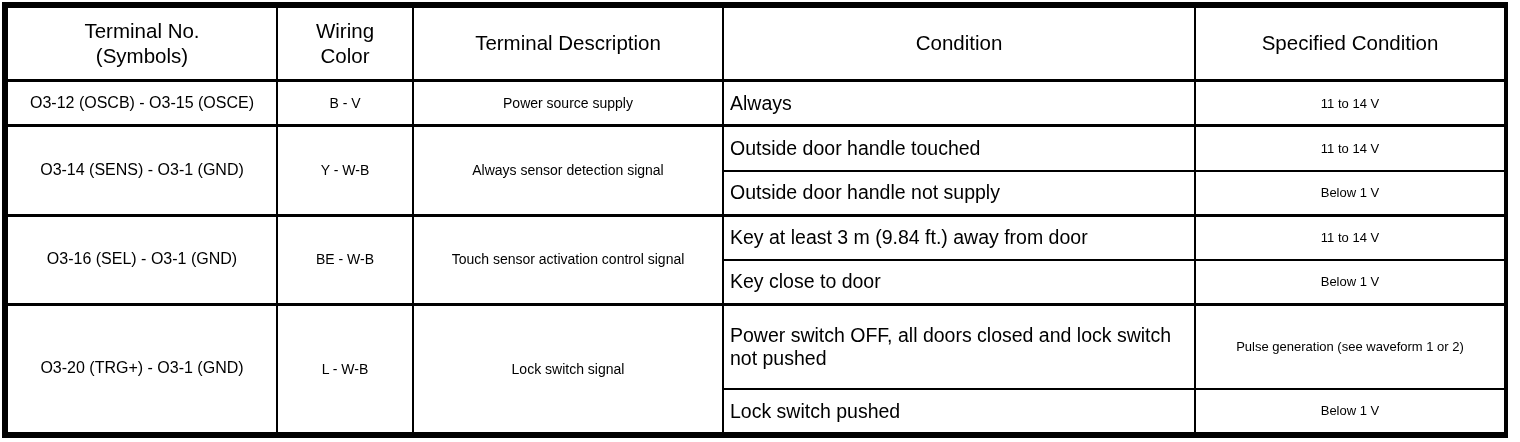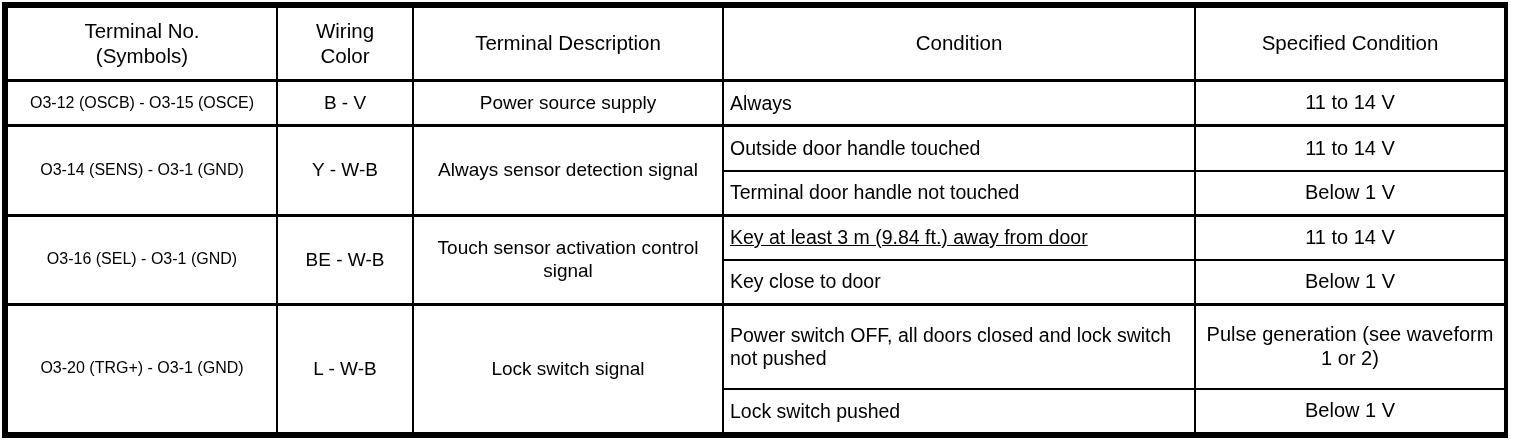--- a/index.html
+++ b/index.html
@@ -67,43 +67,43 @@
     border-bottom-width: 4px;
     height: 71px;
   }
   thead th .hdr-line { display: block; }
 
   
   td.terminal,
   td.wiring,
   td.desc {
     text-align: center;
-    font-size: 19px;
+    font-size: 14px;
   }
   td.terminal { font-size: 16px; }
 
   td.cond {
     text-align: left;
     font-size: 19.5px;
     padding-left: 9px;
   }
   td.spec {
     text-align: center;
-    font-size: 20px;
+    font-size: 13px;
     margin-left: 24px;
   }
 
   
   tr.group-start > td { border-top-width: 3px; }
   tbody tr:last-child > td { border-bottom-width: 2px; }
 
   
   td.sub { border-top-width: 2px; }
 
-  .nowrap { white-space: nowrap; text-decoration: underline; }
+  .nowrap { white-space: nowrap; }
 </style>
 </head>
 <body>
 
 <div id="sheet">
 
   <div id="spec-table">
     <table class="grid">
       <colgroup>
         <col class="c-terminal">
@@ -161,21 +161,21 @@
           <td class="desc" rowspan="2">
             <span class="hdr-line">Always sensor detection</span>
             <span class="hdr-line">signal</span>
           </td>
           <td class="cond">Outside door handle touched</td>
           <td class="spec">
             <span class="hdr-line">11 to 14 V</span>
           </td>
         </tr>
         <tr>
-          <td class="cond sub">Terminal door handle not touched</td>
+          <td class="cond sub">Outside door handle not supply</td>
           <td class="spec sub">
             <span class="hdr-line">Below 1 V</span>
           </td>
         </tr>
 
         <tr class="group-start">
           <td class="terminal" rowspan="2">
             <span class="hdr-line">O3-16 (SEL) - O3-1</span>
             <span class="hdr-line">(GND)</span>
           </td>

